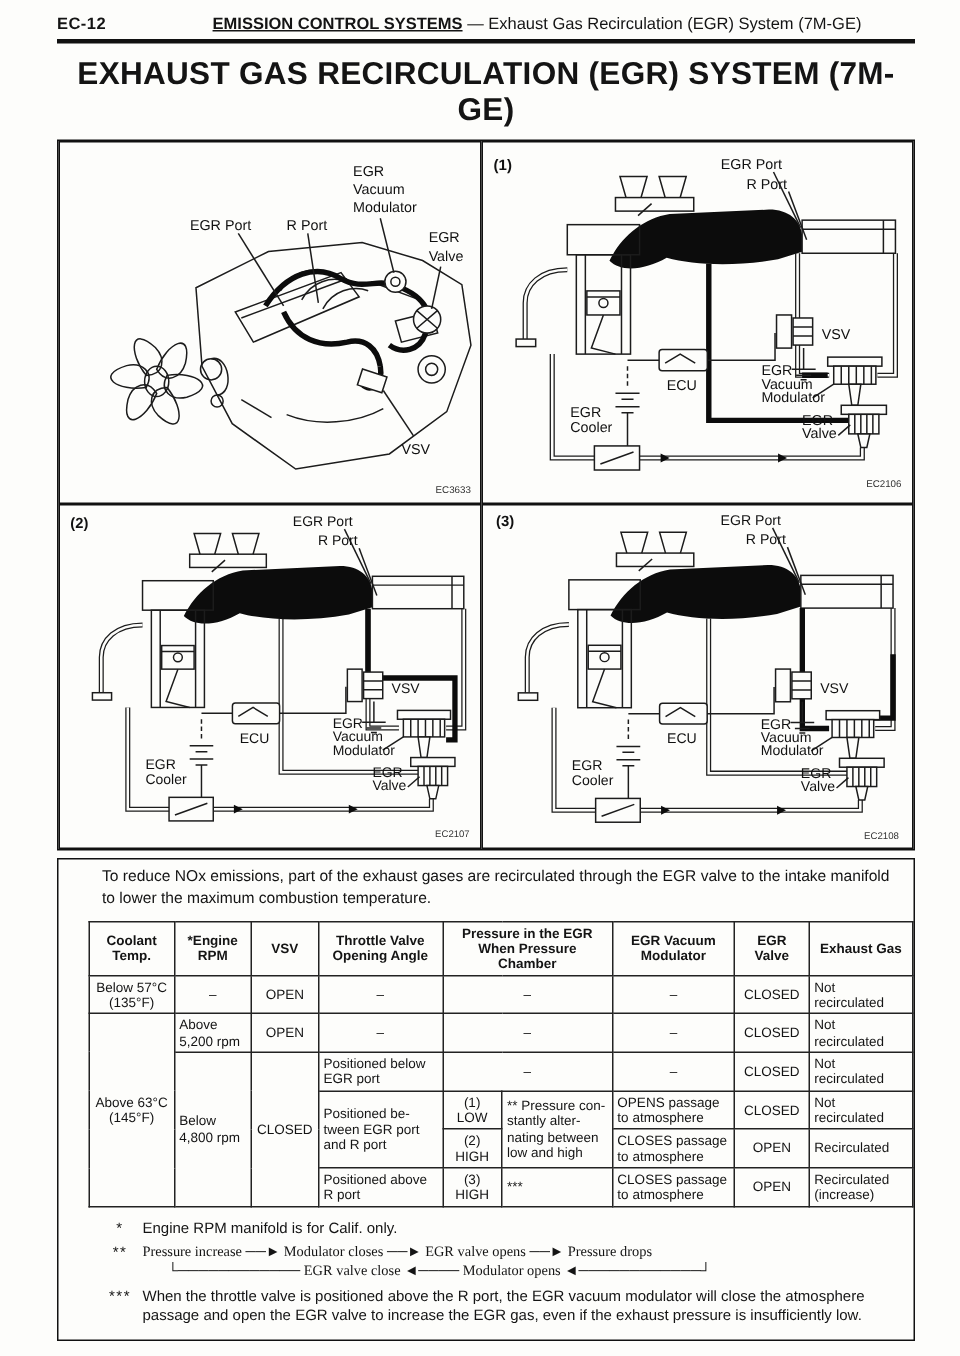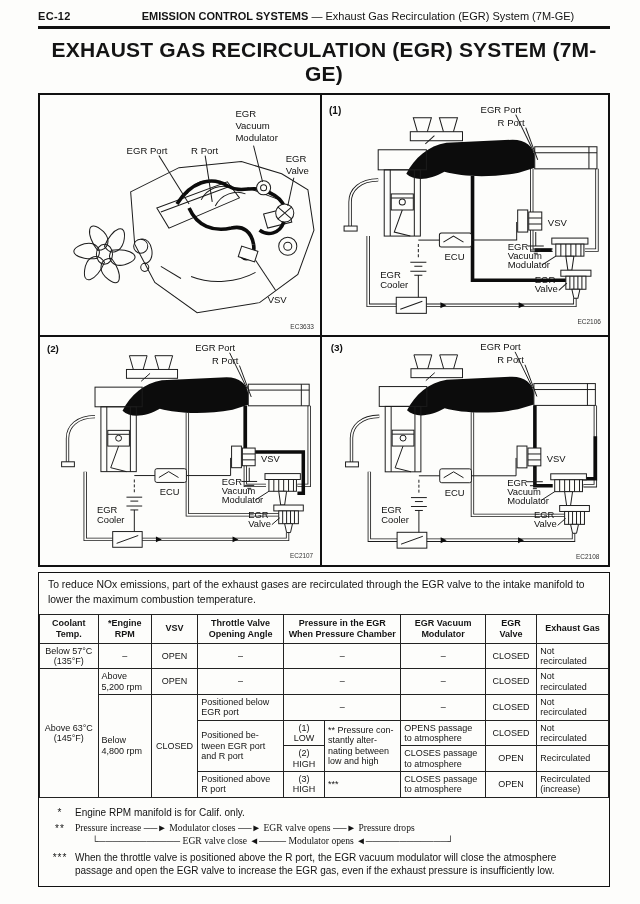--- a/index.html
+++ b/index.html
@@ -9,21 +9,21 @@
     background:#fdfdfb; color:#141414;
     font-family:"Liberation Sans", sans-serif;
     overflow:hidden;
   }
   .page { position:relative; padding:10px 30px 0 38px; width:640px; }
 
   
   .hdr { display:flex; align-items:flex-end; font-size:11px; }
   .hdr .code { font-weight:bold; width:68px; letter-spacing:.3px; }
   .hdr .line { flex:1; text-align:center; white-space:nowrap; }
-  .hdr .sec { font-weight:bold; }
+  .hdr .sec { font-weight:bold;text-decoration:underline; }
   .hdr-rule { height:3px; background:#111; margin-top:4px; }
 
   h1.title {
     margin:9px 0 7px 0; text-align:center;
     font-size:21px; font-weight:bold; letter-spacing:.2px;
   }
 
   
   .dgrid {
     display:grid; grid-template-columns:282px 1fr; grid-template-rows:242px 230px;
@@ -37,21 +37,21 @@
   svg .to { stroke:#1c1c1c; stroke-width:3.4; fill:none; }
   svg .ti { stroke:#fdfdfb; stroke-width:1.7; fill:none; }
   svg .h  { stroke:#0c0c0c; stroke-width:3.6; fill:none; }
   svg .b  { fill:#0c0c0c; stroke:none; }
   svg .t  { font-size:9.5px; fill:#111; }
   svg .n  { font-size:10px; font-weight:bold; fill:#111; }
   svg .c  { font-size:6.5px; fill:#333; }
   svg .dash { stroke:#1c1c1c; stroke-width:1; stroke-dasharray:3 2; fill:none; }
 
   
-  .infobox { border:1.5px solid #111; margin-top:5px; width:572px; background:#fdfdfb; }
+  .infobox { border:1.5px solid #111; margin-top:5px; width:572px; background:#fdfdfb;padding-left:20px; }
   .intro { font-size:10.4px; line-height:1.42; padding:5px 9px 6px 9px; margin:0; }
 
   table.egr { width:100%; border-collapse:collapse; table-layout:fixed; }
   table.egr th, table.egr td {
     border:1px solid #222; font-size:9px; line-height:1.15;
     padding:2px 3px; vertical-align:middle; white-space:pre-line;
   }
   table.egr th { font-weight:bold; text-align:center; height:29px; }
   table.egr td { height:22px; }
   .ac { text-align:center; }

